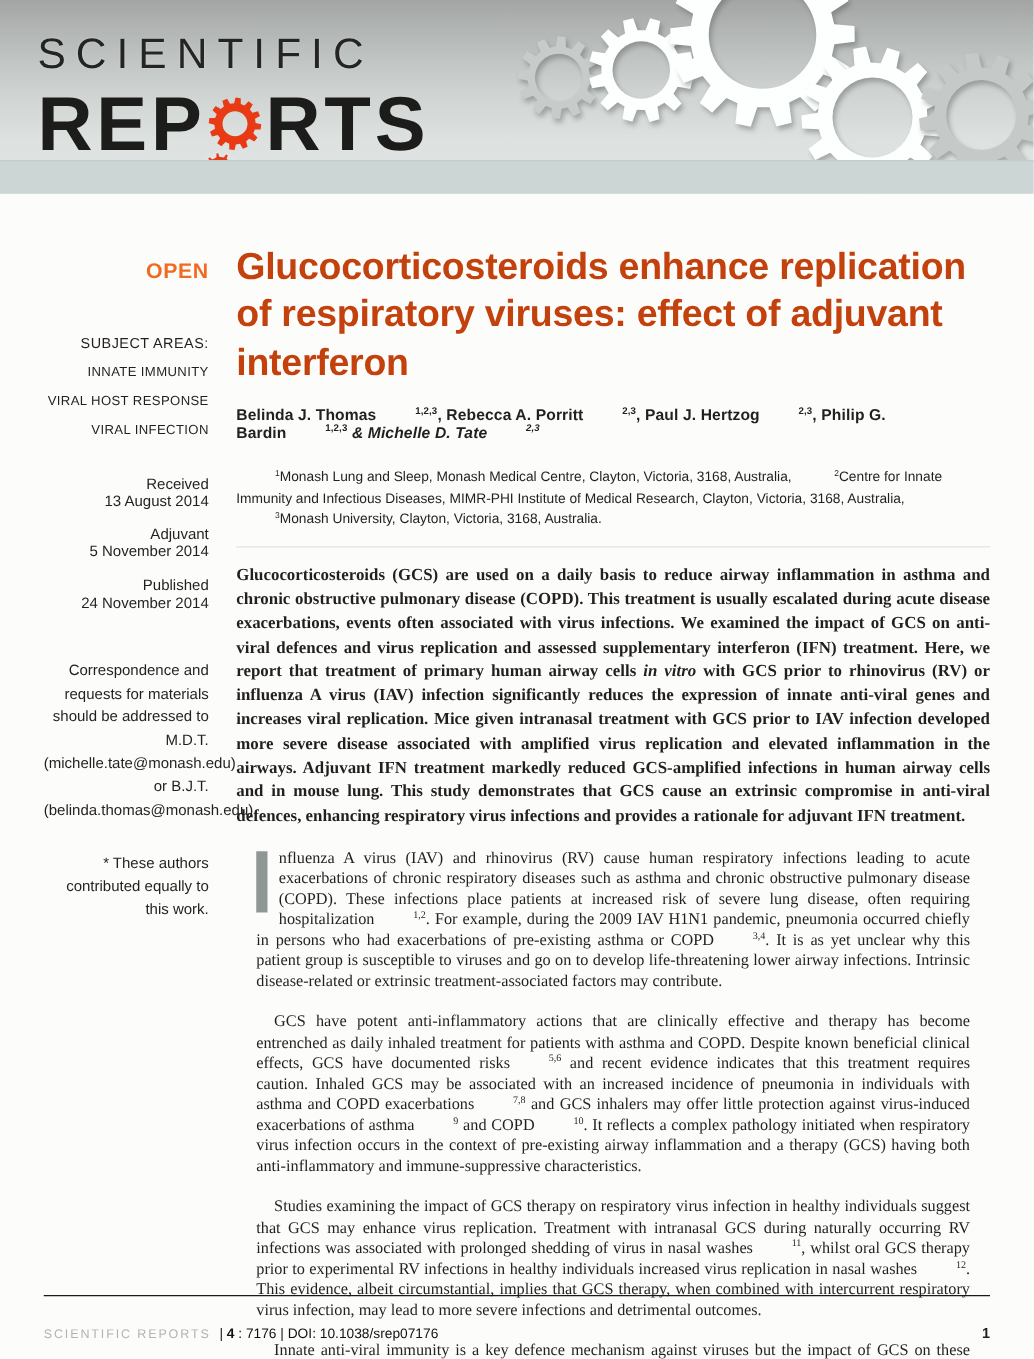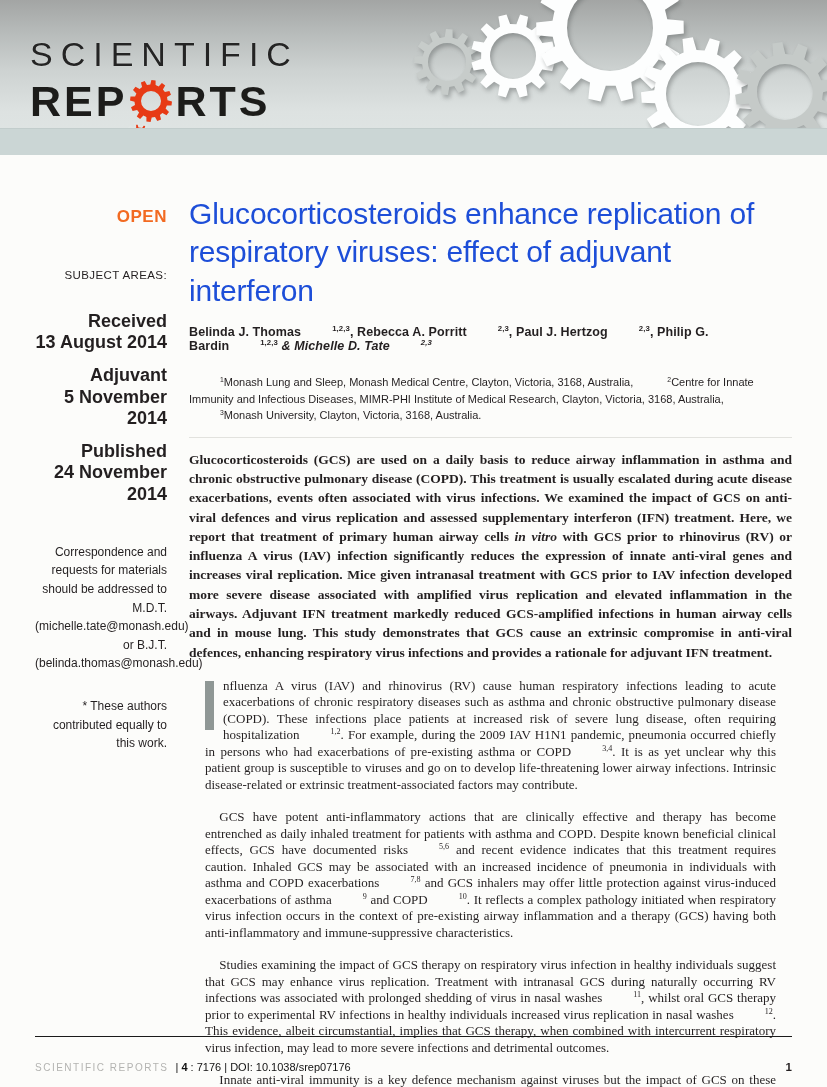--- a/index.html
+++ b/index.html
@@ -15,45 +15,45 @@
   .header{
     position:relative;height:155px;overflow:hidden;
     background:linear-gradient(180deg,#a3a5a4 0%,#b4b8b7 18%,#cdd2d1 45%,#dde2e1 72%,#e0e6e5 100%);
   }
   .header-band{
     position:absolute;left:0;bottom:0;width:100%;height:26px;
     background:#cbd6d5;border-top:1px solid #c2cdcc;
   }
   .gears-right{position:absolute;top:0;right:0;width:430px;height:155px;}
   .gears-right path{filter:drop-shadow(2px 3px 2px rgba(90,95,95,.45));}
-  .masthead{position:absolute;left:30px;top:37px;line-height:1;}
+  .masthead{position:absolute;left:30px;top:26px;line-height:1;}
   .masthead-line1{
     font-size:34px;letter-spacing:8px;color:#242424;font-weight:400;
     text-shadow:0 0 1px rgba(255,255,255,.7);
   }
   .masthead-line2{
-    margin-top:9px;font-size:43px;font-weight:bold;color:#1c1c1a;
+    margin-top:9px;font-size:61px;font-weight:bold;color:#1c1c1a;
     letter-spacing:3px;display:flex;align-items:center;
   }
   .logo-gear{display:inline-block;width:42px;height:40px;position:relative;margin:0 3px;}
   .logo-gear svg{position:absolute;top:-1px;left:0;overflow:visible;}
   
   .content{display:flex;padding:0 35px;}
   .sidebar{width:132px;flex-shrink:0;text-align:right;}
   .main{margin-left:22px;flex:1;min-width:0;}
   .open-label{margin-top:52px;font-size:17px;font-weight:bold;letter-spacing:.5px;}
   .subject-title{margin-top:42px;font-size:11.5px;letter-spacing:.4px;}
   .subject-item{margin-top:11px;font-size:10.5px;letter-spacing:.3px;}
   .history{margin-top:30px;}
-  .hist{margin-bottom:12px;font-size:18px;line-height:1.18;font-weight:bold;}
+  .hist{margin-bottom:12px;font-size:12px;line-height:1.18;}
   .correspondence{margin-top:38px;font-size:12px;line-height:1.55;}
   .equal-note{margin-top:24px;font-size:12px;line-height:1.55;}
   .article-title{
-    margin-top:40px;font-size:30px;line-height:1.28;font-weight:400;
-    letter-spacing:-.2px;color:#1d4ed8;
+    margin-top:40px;font-size:30px;line-height:1.28;font-weight:700;
+    letter-spacing:-.2px;color:#c2410c;
   }
   .authors{margin-top:15px;font-size:12.5px;font-weight:bold;letter-spacing:.1px;}
   .affiliations{margin-top:21px;font-size:11px;line-height:1.5;}
   .rule{margin-top:13px;border-top:1px solid #e2e2de;}
   .abstract{
     margin-top:12px;
     font-family:"Liberation Serif",serif;font-weight:bold;
     font-size:13.5px;line-height:1.43;text-align:justify;
   }
   .article-body{margin-top:12px;font-family:"Liberation Serif",serif;
@@ -99,20 +99,25 @@
         <span>RTS</span>
     </div>
   </div>
   <div class="header-band"></div>
 </div>
 
 <div class="content">
   <div class="sidebar">
     <div class="open-label" id="openLabel" style="color: rgb(242, 106, 33);">OPEN</div>
     <div class="subject-title">SUBJECT AREAS:</div>
+    <div id="subjectList">
+        <div class="subject-item">INNATE IMMUNITY</div>
+        <div class="subject-item">VIRAL HOST RESPONSE</div>
+        <div class="subject-item">VIRAL INFECTION</div>
+      </div>
     <div class="history" id="historyList">
         <div class="hist">
           <div>Received</div>
           <div>13 August 2014</div>
         </div>
         <div class="hist">
           <div>Adjuvant</div>
           <div>5 November 2014</div>
         </div>
         <div class="hist">

